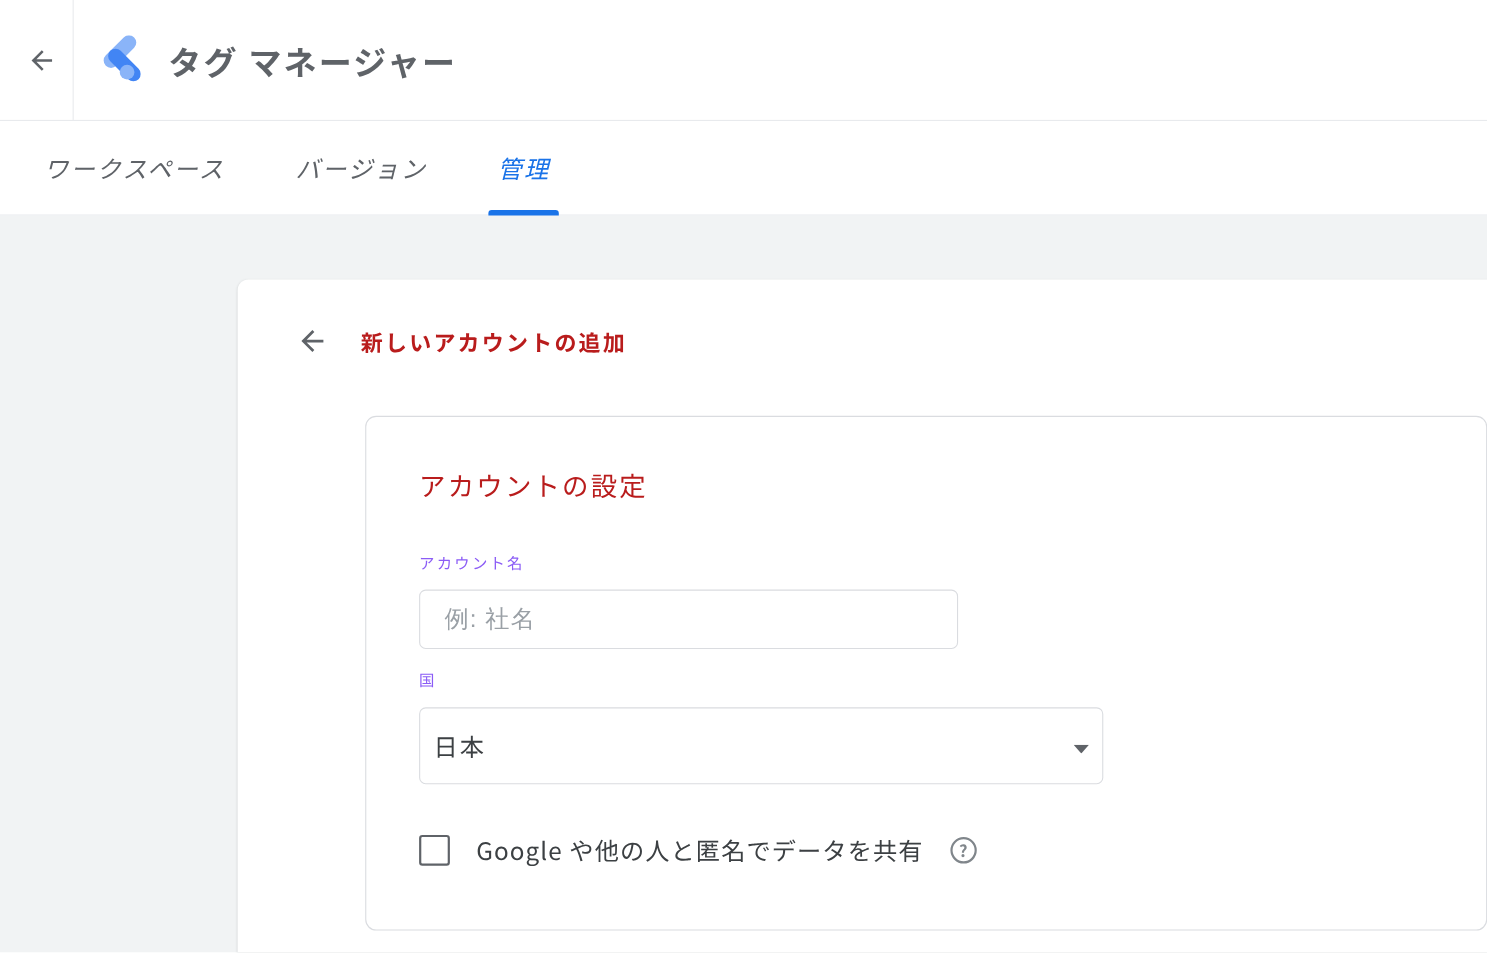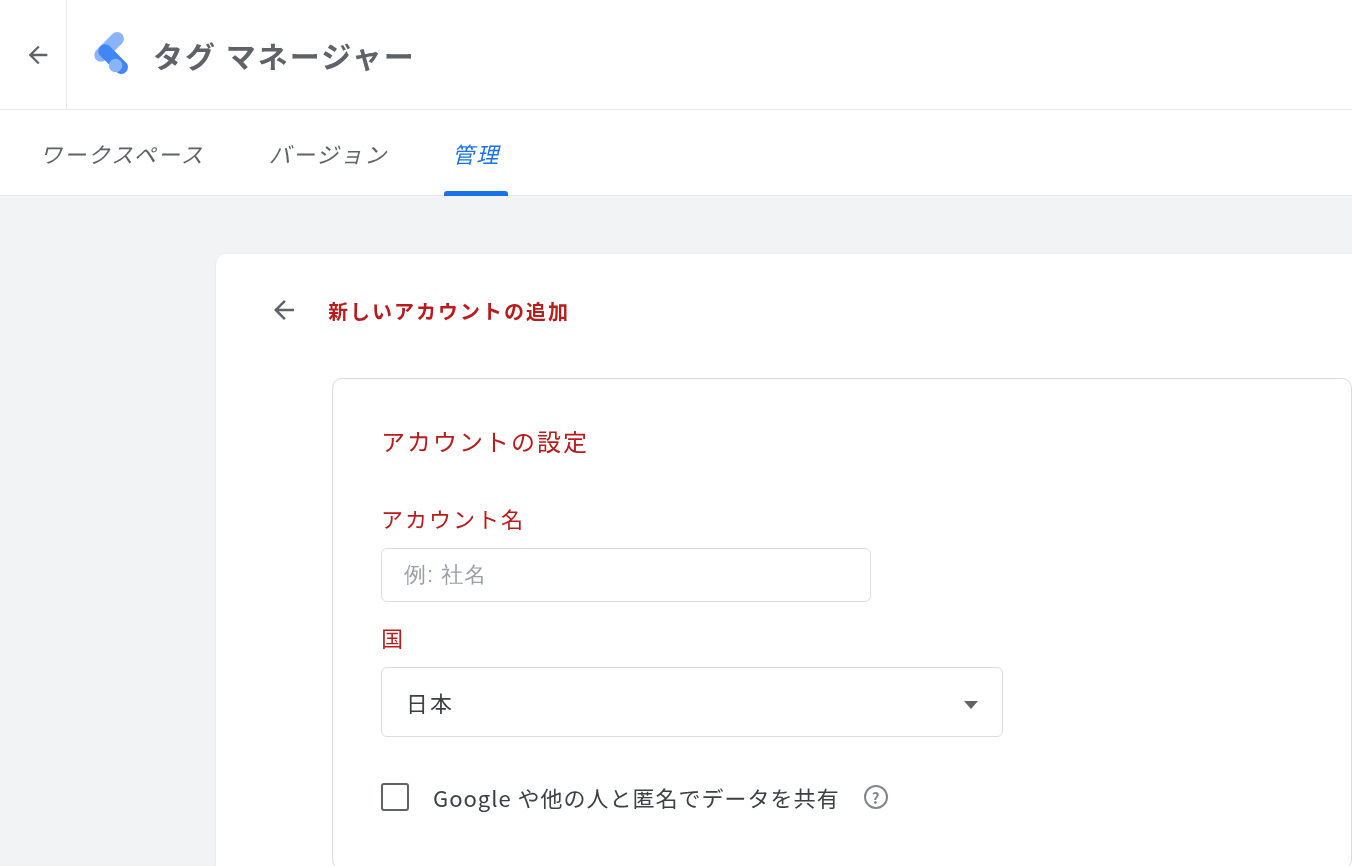--- a/index.html
+++ b/index.html
@@ -125,22 +125,22 @@
       padding: 44px 48px 56px 48px;
       width: 1020px;
     }
     .section-title {
       font-size: 24px;
       color: #b91c1c;
       margin-bottom: 44px;
       letter-spacing: 2px;
     }
     .field-label {
-      font-size: 22px;
-      color: #b91c1c;
+      font-size: 14px;
+      color: #8b5cf6;
       margin-bottom: 14px;
       letter-spacing: 2px;
     }
     .text-input {
       width: 490px;
       height: 54px;
       border: 1px solid #dadce0;
       border-radius: 6px;
       padding: 0 22px;
       font-size: 22px;
@@ -150,21 +150,21 @@
     }
     .text-input::placeholder {
       color: #9aa0a6;
       letter-spacing: 1px;
     }
     .select-box {
       width: 622px;
       height: 70px;
       border: 1px solid #dadce0;
       border-radius: 6px;
-      padding: 0 24px;
+      padding: 0 12px;
       display: flex;
       align-items: center;
       justify-content: space-between;
       cursor: pointer;
       margin-bottom: 44px;
     }
     .select-value {
       font-size: 22px;
       color: #3c4043;
       letter-spacing: 2px;

